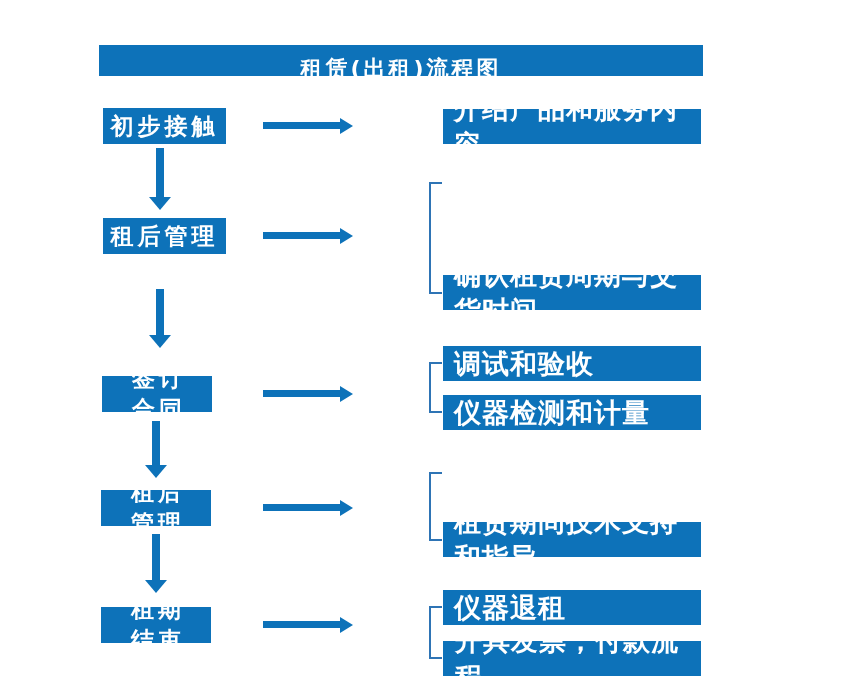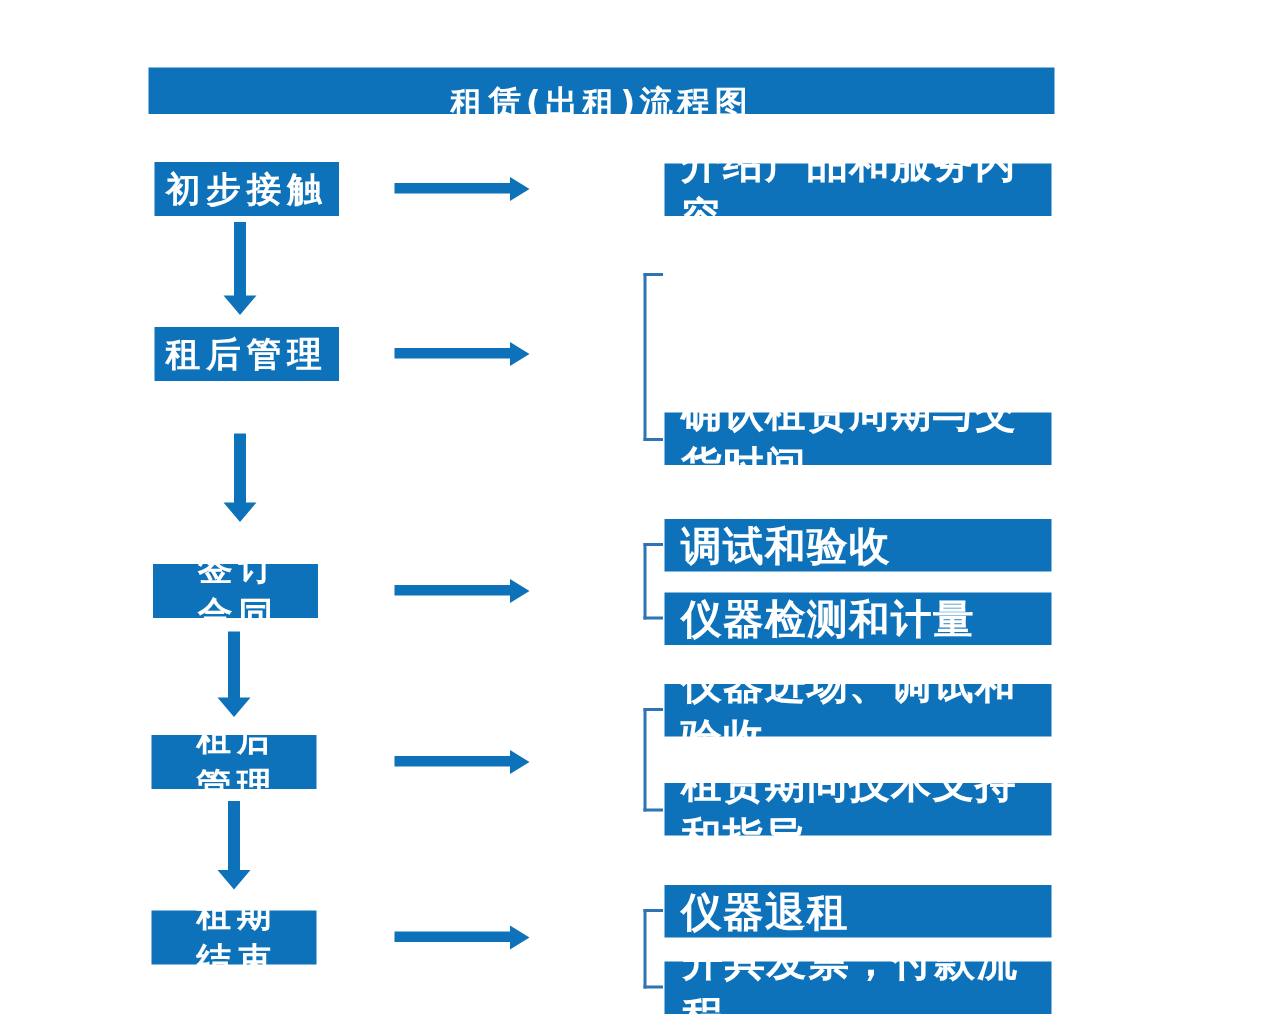--- a/index.html
+++ b/index.html
@@ -62,18 +62,17 @@
 
   <div class="bracket" style="top:150px;height:112px;"></div>
   <div class="bracket" style="top:330px;height:51px;"></div>
   <div class="bracket" style="top:440px;height:69px;"></div>
   <div class="bracket" style="top:574px;height:53px;"></div>
 
   <div class="box rbox" style="top:77px;">介绍产品和服务内容</div>
   <div class="box rbox" style="top:243px;">确认租赁周期与交货时间</div>
   <div class="box rbox" style="top:314px;">调试和验收</div>
   <div class="box rbox" style="top:363px;">仪器检测和计量</div>
-  <div class="box rbox" style="top:424px;">仪器进场、调试和验收</div>
   <div class="box rbox" style="top:490px;">租赁期间技术支持和指导</div>
   <div class="box rbox" style="top:558px;">仪器退租</div>
   <div class="box rbox" style="top:609px;padding-left:12px;">开具发票，付款流程</div>
 
 </div>
 
 </body></html>

